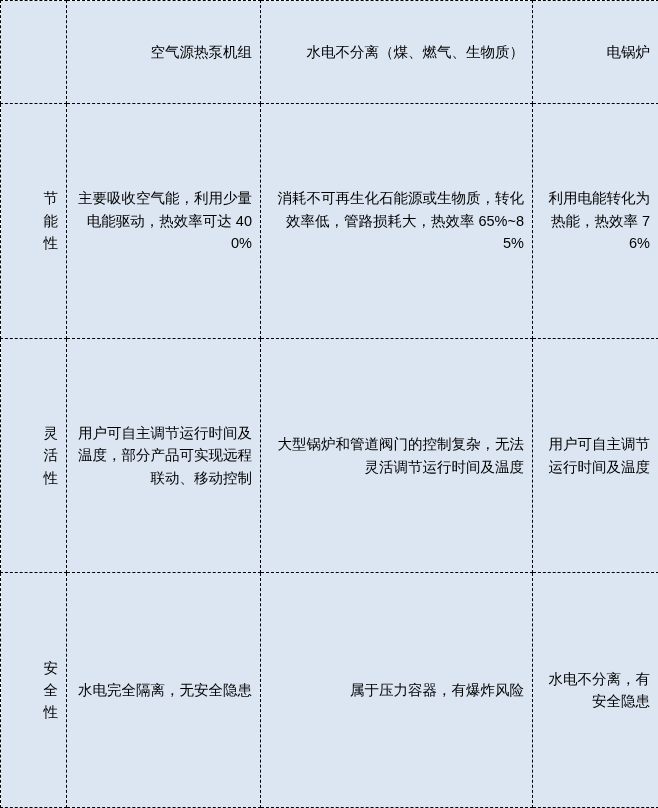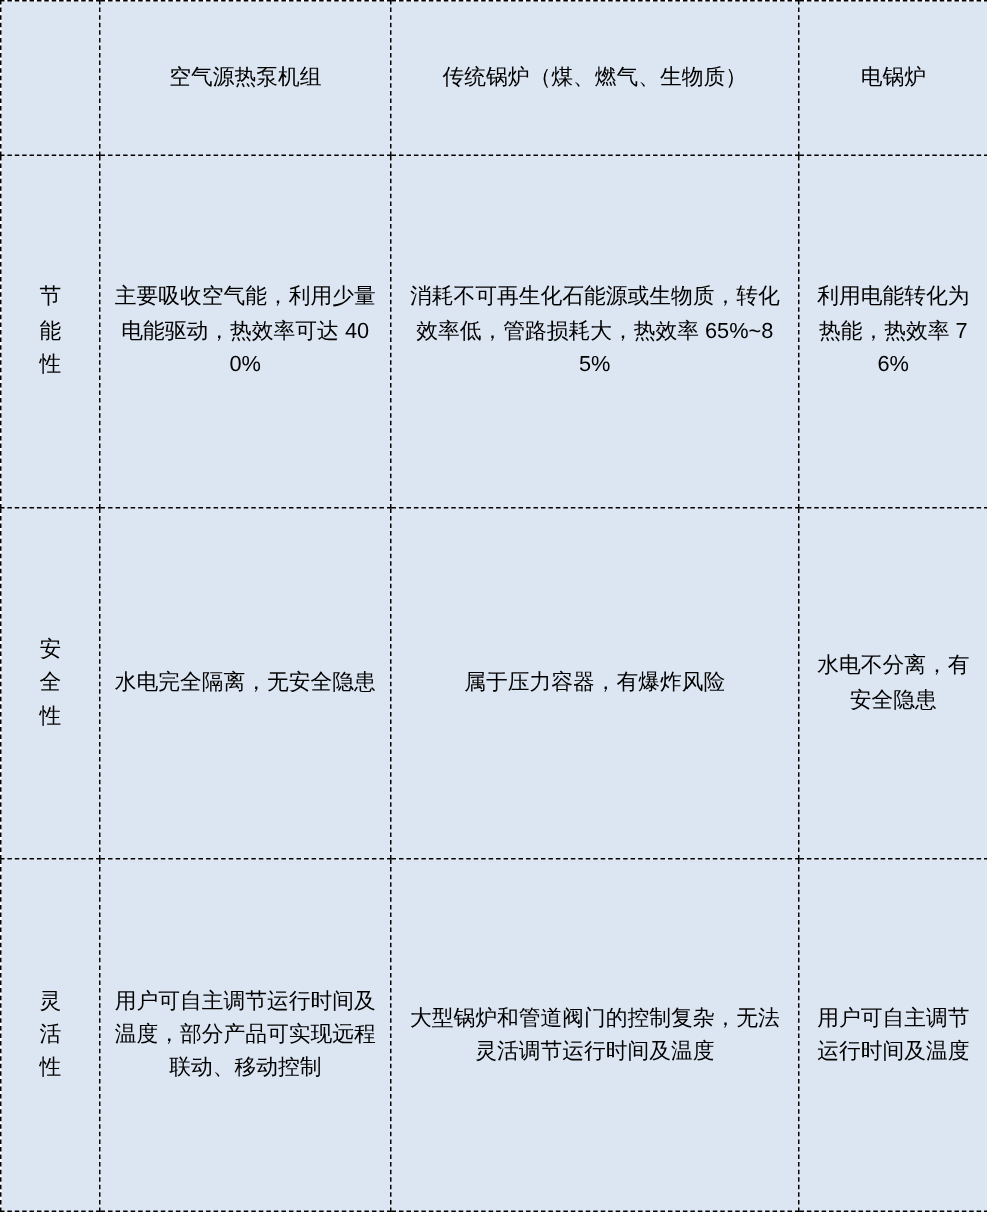--- a/index.html
+++ b/index.html
@@ -15,21 +15,21 @@
     overflow: hidden;
   }
   table.compare {
     border-collapse: collapse;
     width: 658px;
     height: 808px;
     table-layout: fixed;
   }
   table.compare td {
     border: 1px dashed #000000;
-    text-align: center;
+    text-align: right;
     vertical-align: middle;
     font-size: 14.5px;
     line-height: 1.55;
     padding: 6px 8px;
     background: #dce6f2;
     word-break: break-all;
   }
   
   col.c0 { width: 66px; }
   col.c1 { width: 194px; }
@@ -70,40 +70,40 @@
   <colgroup>
     <col class="c0">
     <col class="c1">
     <col class="c2">
     <col class="c3">
   </colgroup>
   <tbody>
     <tr class="header">
       <td class="corner"></td>
       <td>空气源热泵机组</td>
-      <td>传统锅炉（煤、燃气、生物质）</td>
+      <td>水电不分离（煤、燃气、生物质）</td>
       <td>电锅炉</td>
     </tr>
 
     <tr>
       <td class="rowlabel"><span>节能性</span></td>
       <td>主要吸收空气能，利用少量电能驱动，热效率可达 400%</td>
       <td>消耗不可再生化石能源或生物质，转化效率低，管路损耗大，热效率 65%~85%</td>
       <td>利用电能转化为热能，热效率 76%</td>
     </tr>
 
 
     <tr>
+      <td class="rowlabel"><span>灵活性</span></td>
+      <td>用户可自主调节运行时间及温度，部分产品可实现远程联动、移动控制</td>
+      <td>大型锅炉和管道阀门的控制复杂，无法灵活调节运行时间及温度</td>
+      <td>用户可自主调节运行时间及温度</td>
+    </tr>
+
+    <tr>
       <td class="rowlabel"><span>安全性</span></td>
       <td>水电完全隔离，无安全隐患</td>
       <td>属于压力容器，有爆炸风险</td>
       <td>水电不分离，有安全隐患</td>
     </tr>
 
-    <tr>
-      <td class="rowlabel"><span>灵活性</span></td>
-      <td>用户可自主调节运行时间及温度，部分产品可实现远程联动、移动控制</td>
-      <td>大型锅炉和管道阀门的控制复杂，无法灵活调节运行时间及温度</td>
-      <td>用户可自主调节运行时间及温度</td>
-    </tr>
-
   </tbody>
 </table>
 
 </body></html>

